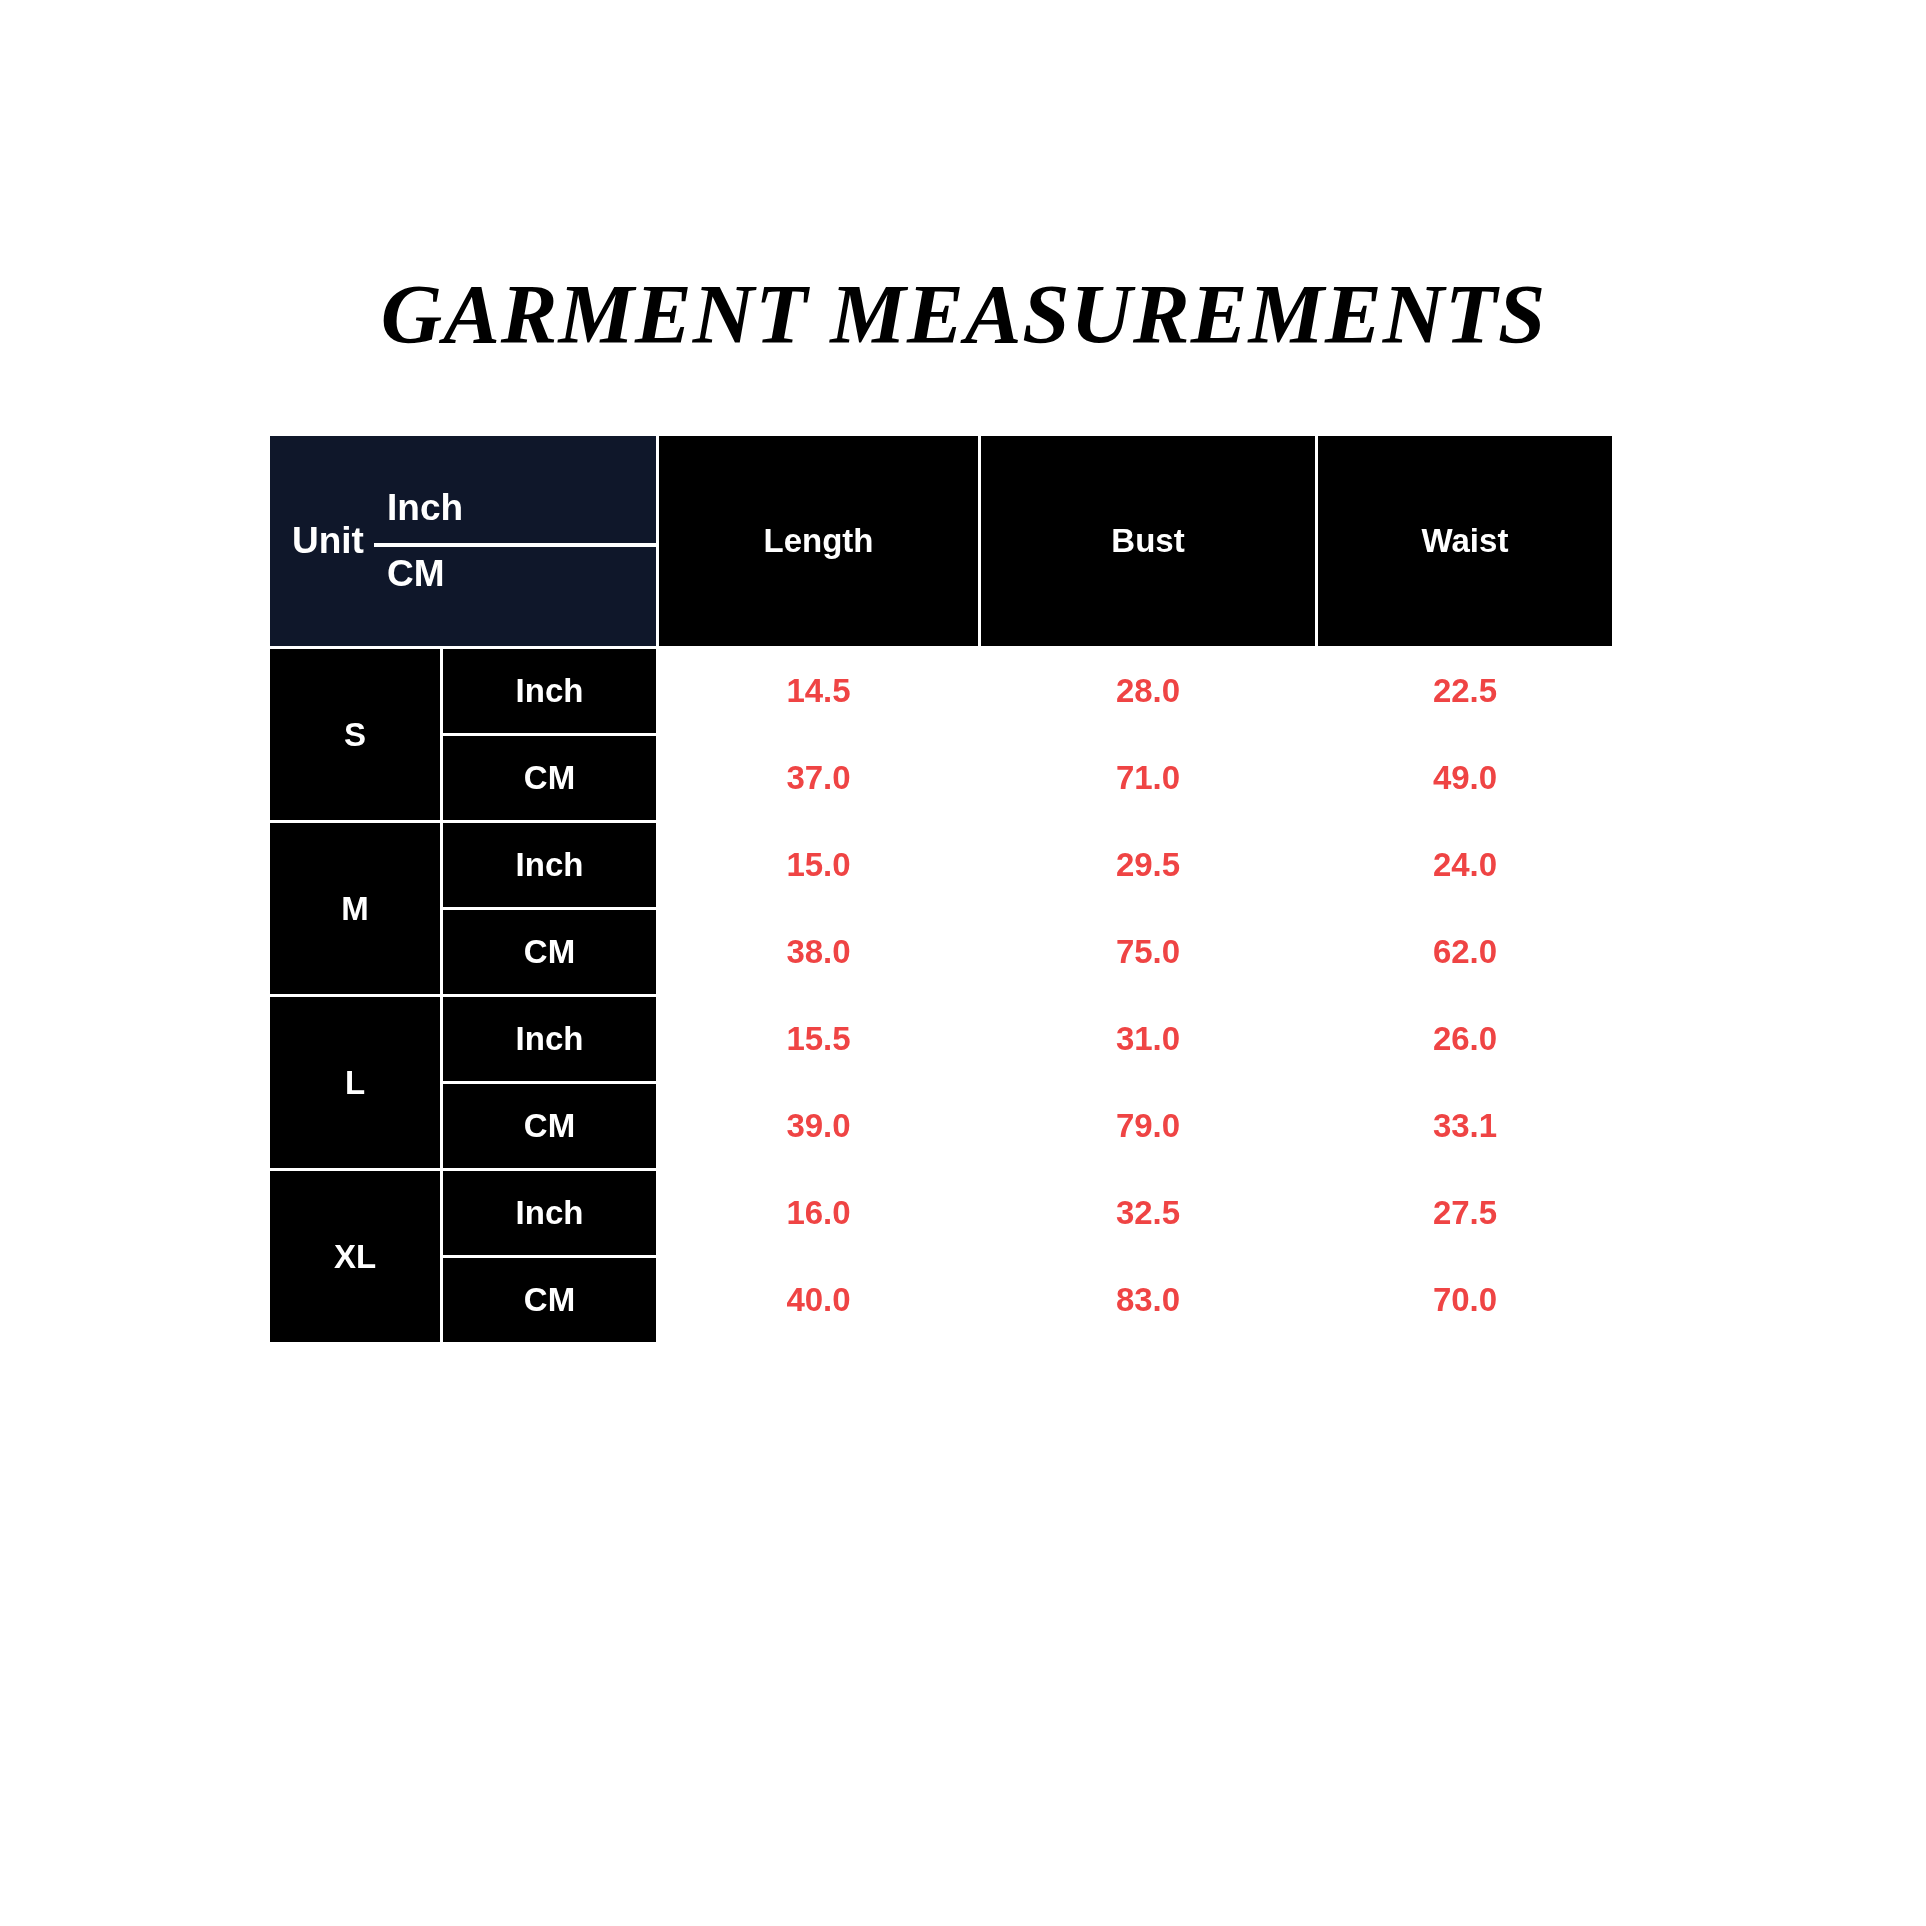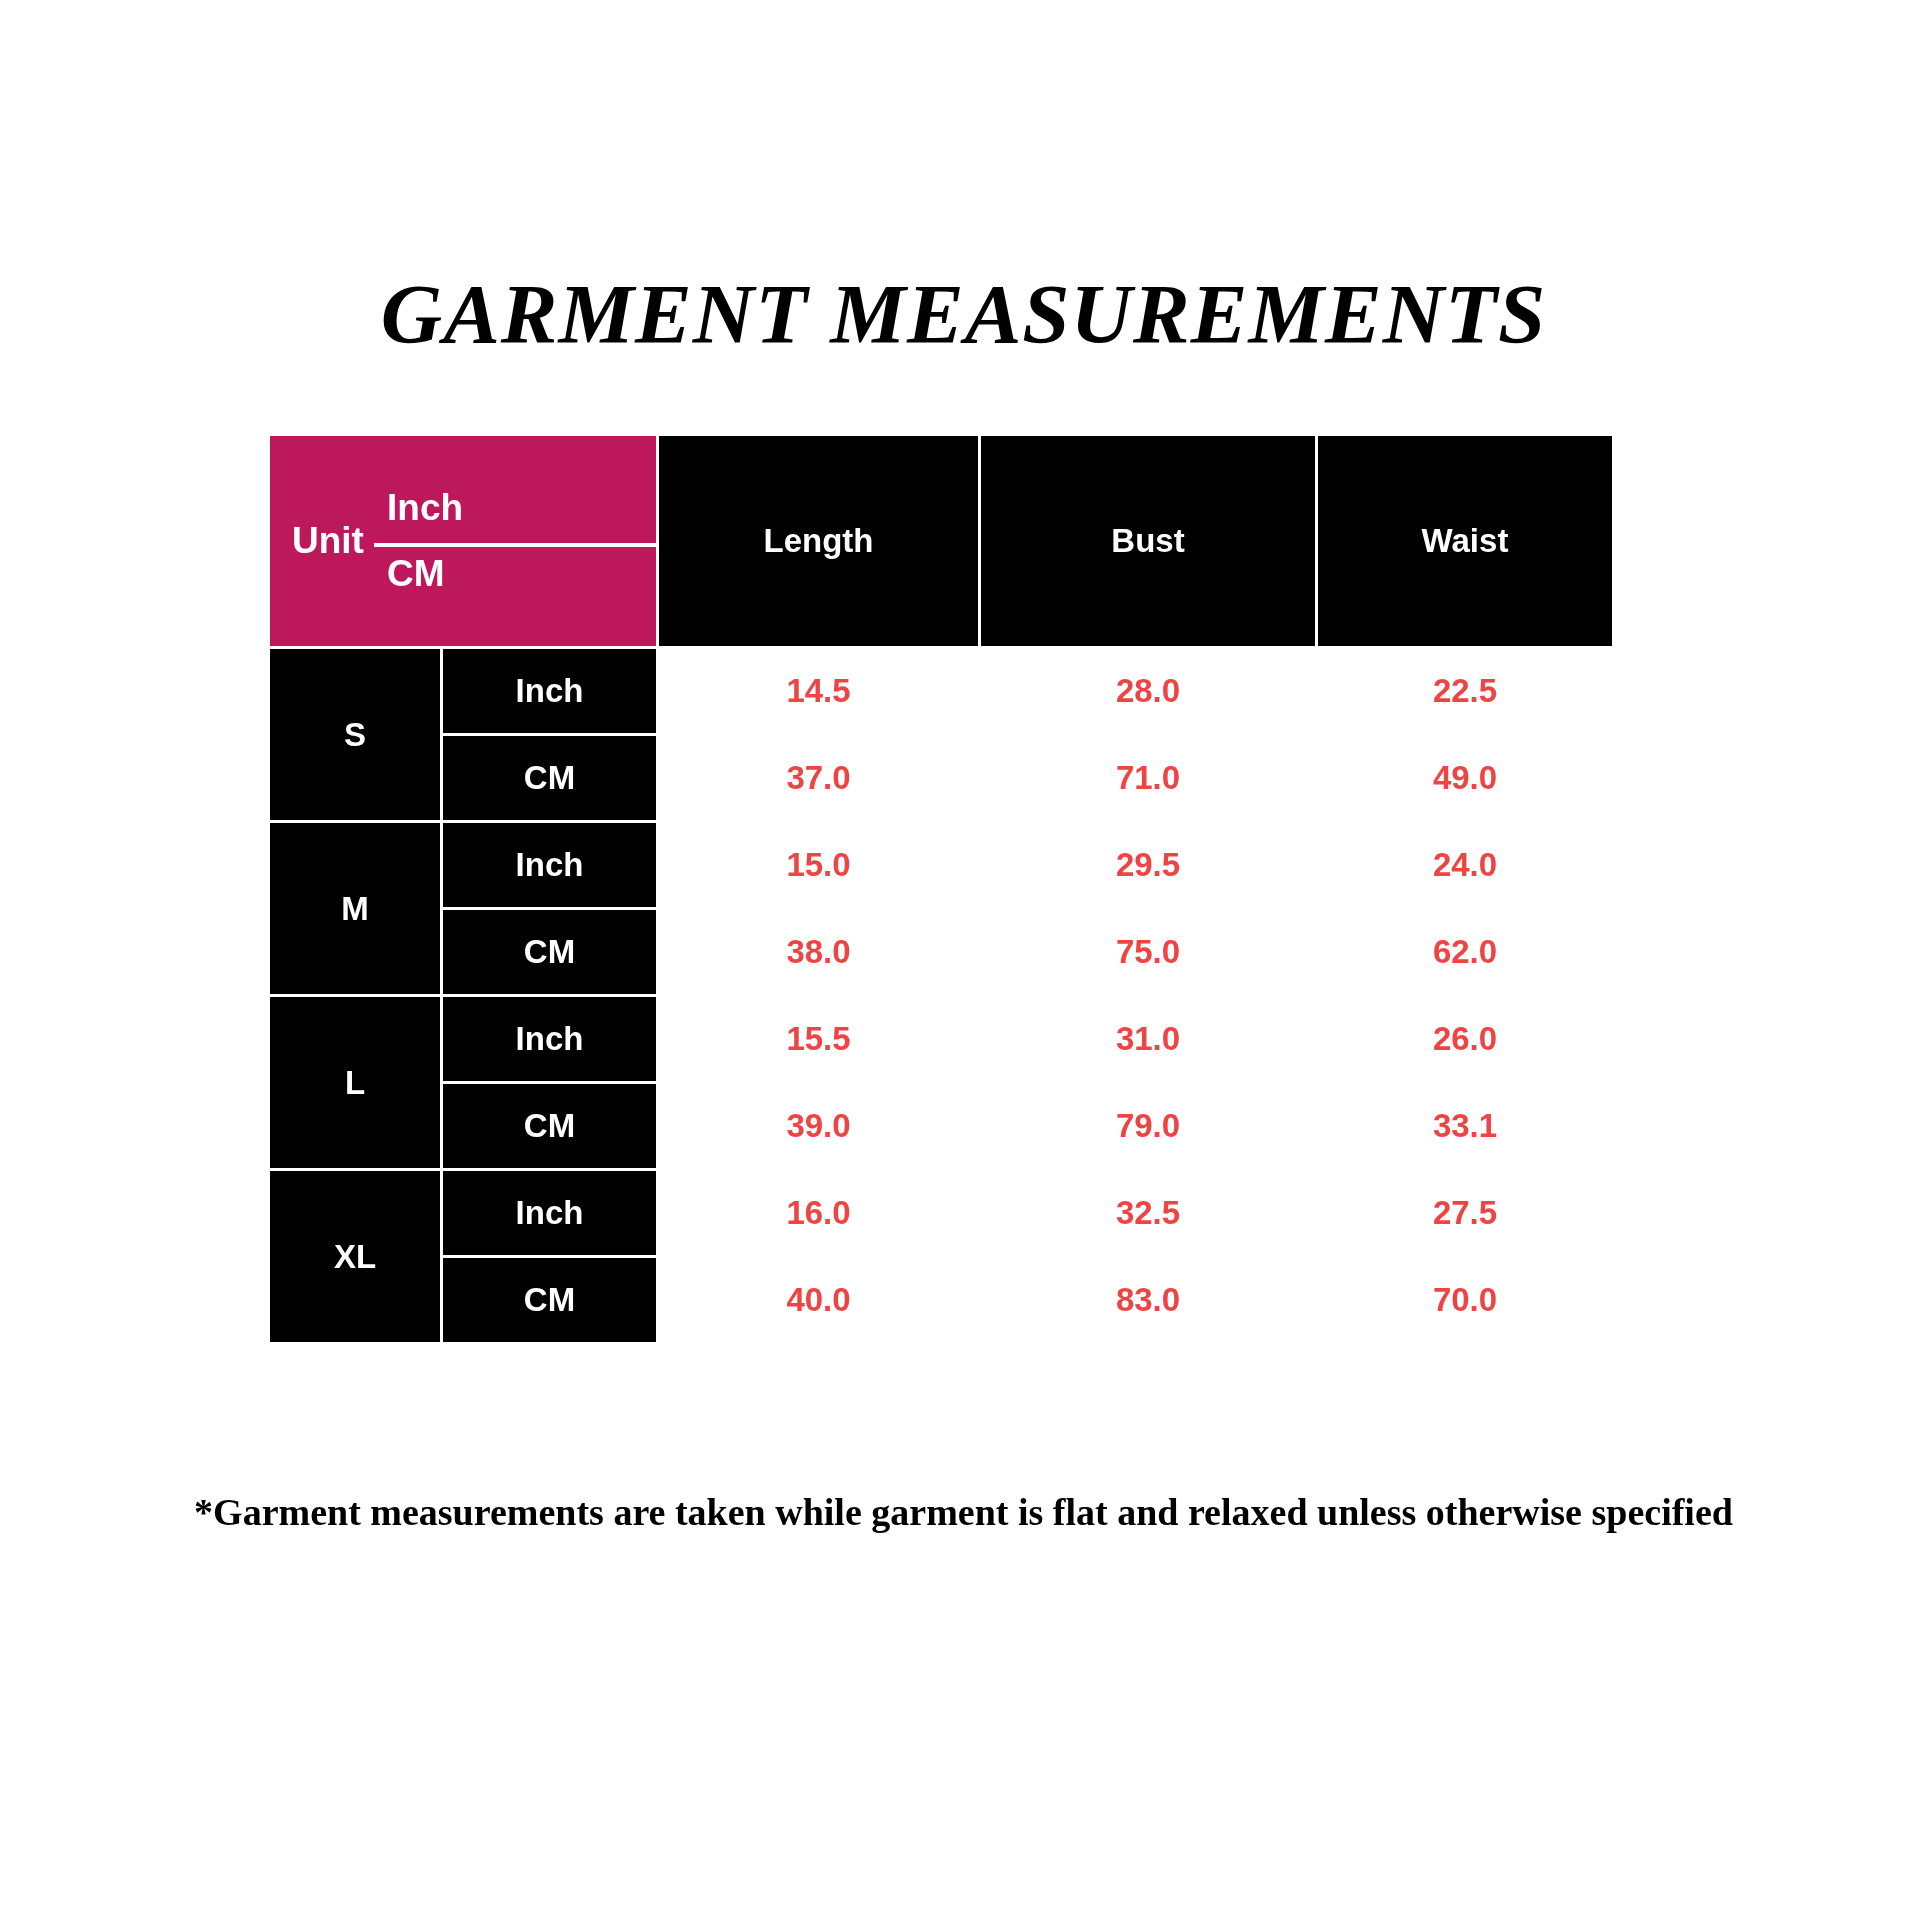--- a/index.html
+++ b/index.html
@@ -72,21 +72,21 @@
   col.c-waist  { width: 297px; }
 
   .hdr {
     background: #000000;
     color: #ffffff;
     height: 210px;
     font-size: 37px;
   }
 
   .hdr-unit-cell {
-    background: #be185d;
+    background: #0f172a;
     color: #ffffff;
     position: relative;
     height: 210px;
   }
 
   .unit-split {
     position: relative;
     width: 100%;
     height: 100%;
   }
@@ -242,16 +242,15 @@
         <tr>
           <td class="unit-cell">CM</td>
           <td class="val-cell">40.0</td>
           <td class="val-cell">83.0</td>
           <td class="val-cell">70.0</td>
         </tr>
       </tbody>
     </table>
   </div>
 
-  <div class="footnote">*Garment measurements are taken while garment is flat and relaxed unless otherwise specified</div>
 
 </div>
 
 
 </body></html>

